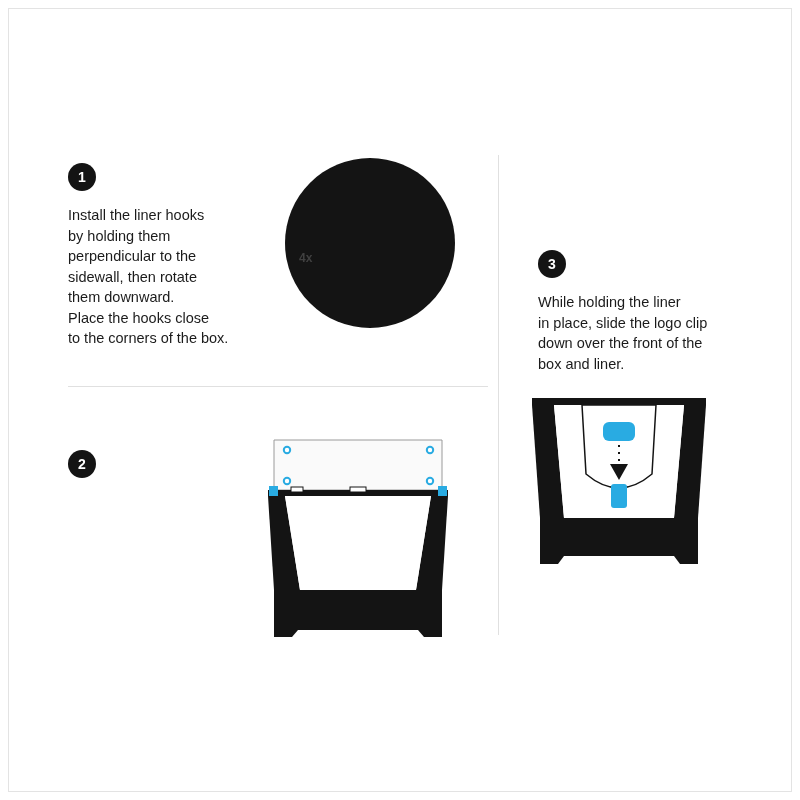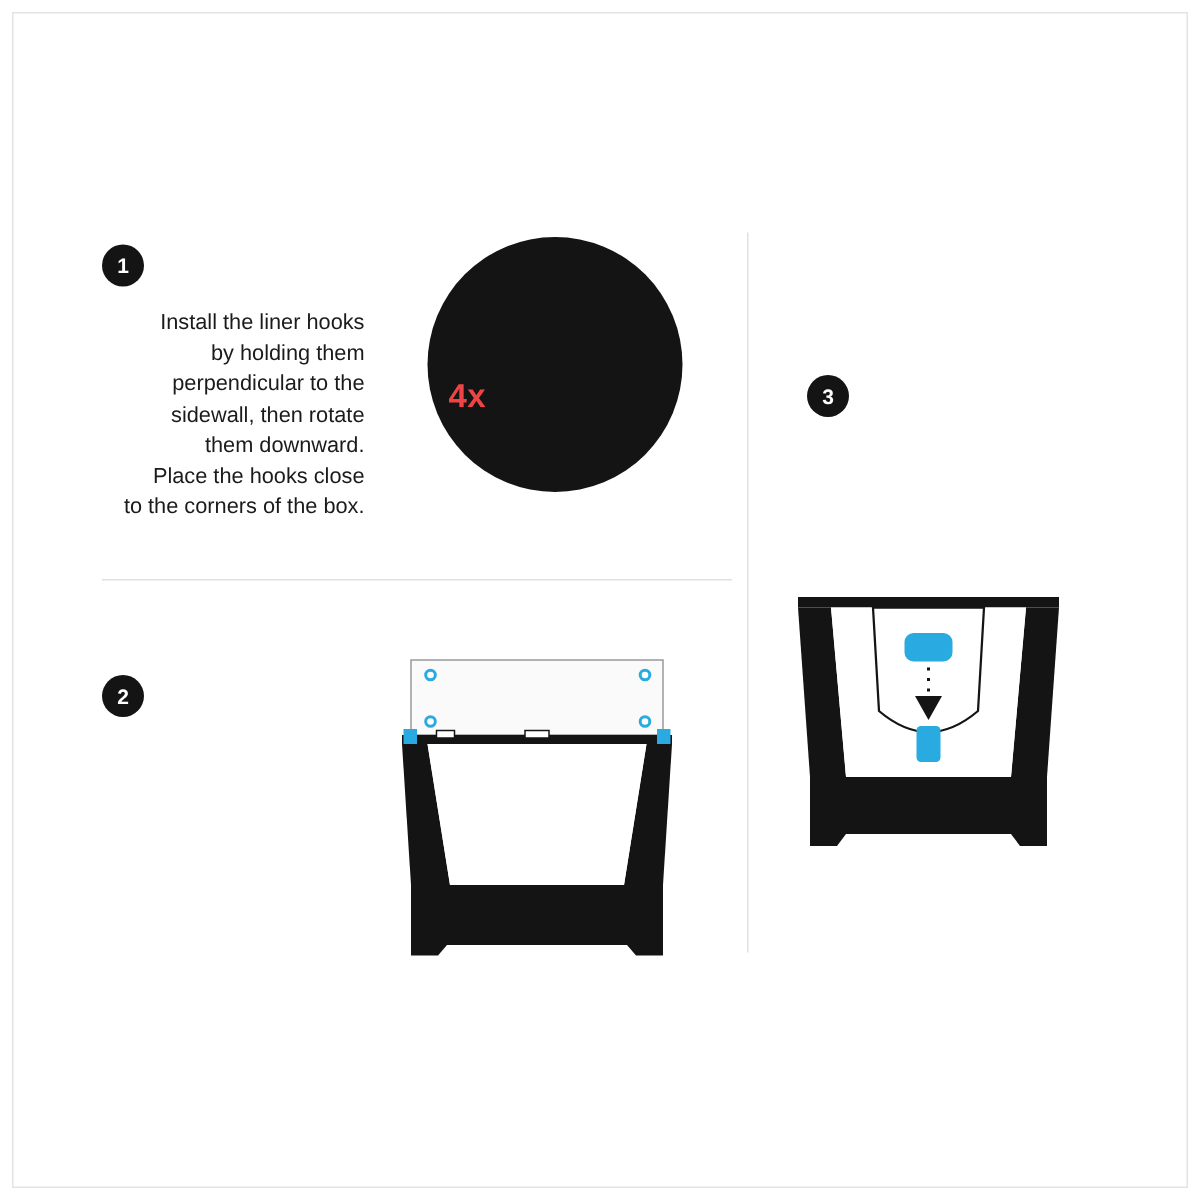--- a/index.html
+++ b/index.html
@@ -69,21 +69,20 @@
     justify-content: center;
     line-height: 1;
   }
   .step-text {
     margin-top: 14px;
     font-size: 14.5px;
     line-height: 1.42;
     color: #1b1b1b;
     width: 175px;
     white-space: pre-line;
-    text-align: right;
   }
 
   #step1 { left: 68px; top: 163px; }
   #step2 { left: 68px; top: 450px; }
   #step3 { left: 538px; top: 250px; }
   #step3 .step-text { width: 210px; }
 
   
   #fig1 {
     position: absolute;
@@ -95,22 +94,22 @@
   .fig1-circle {
     position: absolute;
     inset: 0;
     border-radius: 50%;
     background: #141414;
   }
   .fig1-count {
     position: absolute;
     left: 14px;
     top: 93px;
-    color: #ef4444;
-    font-size: 22px;
+    color: #404040;
+    font-size: 12px;
     font-weight: bold;
     letter-spacing: 0.2px;
   }
 
   
   #fig2 {
     position: absolute;
     left: 258px;
     top: 440px;
     width: 200px;
@@ -203,20 +202,24 @@
 
       <polygon points="16,150 184,150 184,190 16,190" fill="#141414"></polygon>
 
       <path d="M16 190 L16 197 L34 197 L40 190 Z" fill="#141414"></path>
       <path d="M184 190 L184 197 L166 197 L160 190 Z" fill="#141414"></path>
     </svg>
   </div>
 
   <div class="step" id="step3">
     <div class="step-badge">3</div>
+    <div class="step-text">While holding the liner
+in place, slide the logo clip
+down over the front of the
+box and liner.</div>
   </div>
 
   <div id="fig3">
     <svg width="190" height="185" viewBox="0 0 190 185">
 
       <rect x="8" y="10" width="174" height="7" fill="#141414"></rect>
 
       <polygon points="8,17 30,17 40,130 16,130" fill="#141414"></polygon>
       <polygon points="160,17 182,17 174,130 150,130" fill="#141414"></polygon>
 

